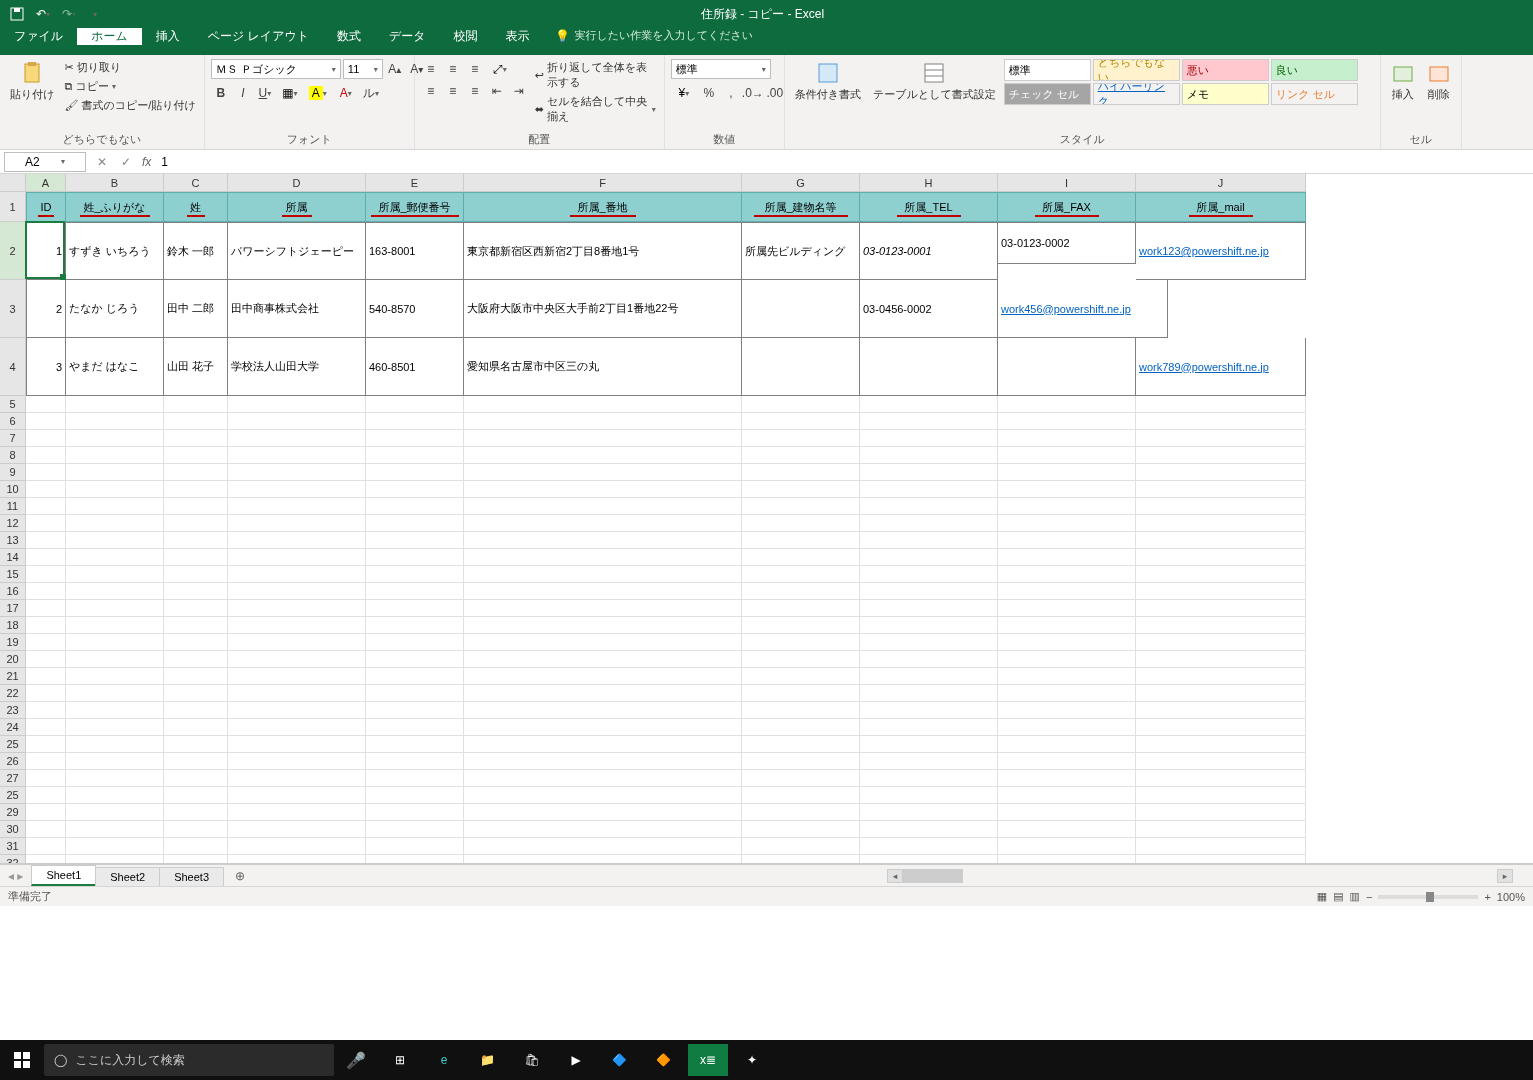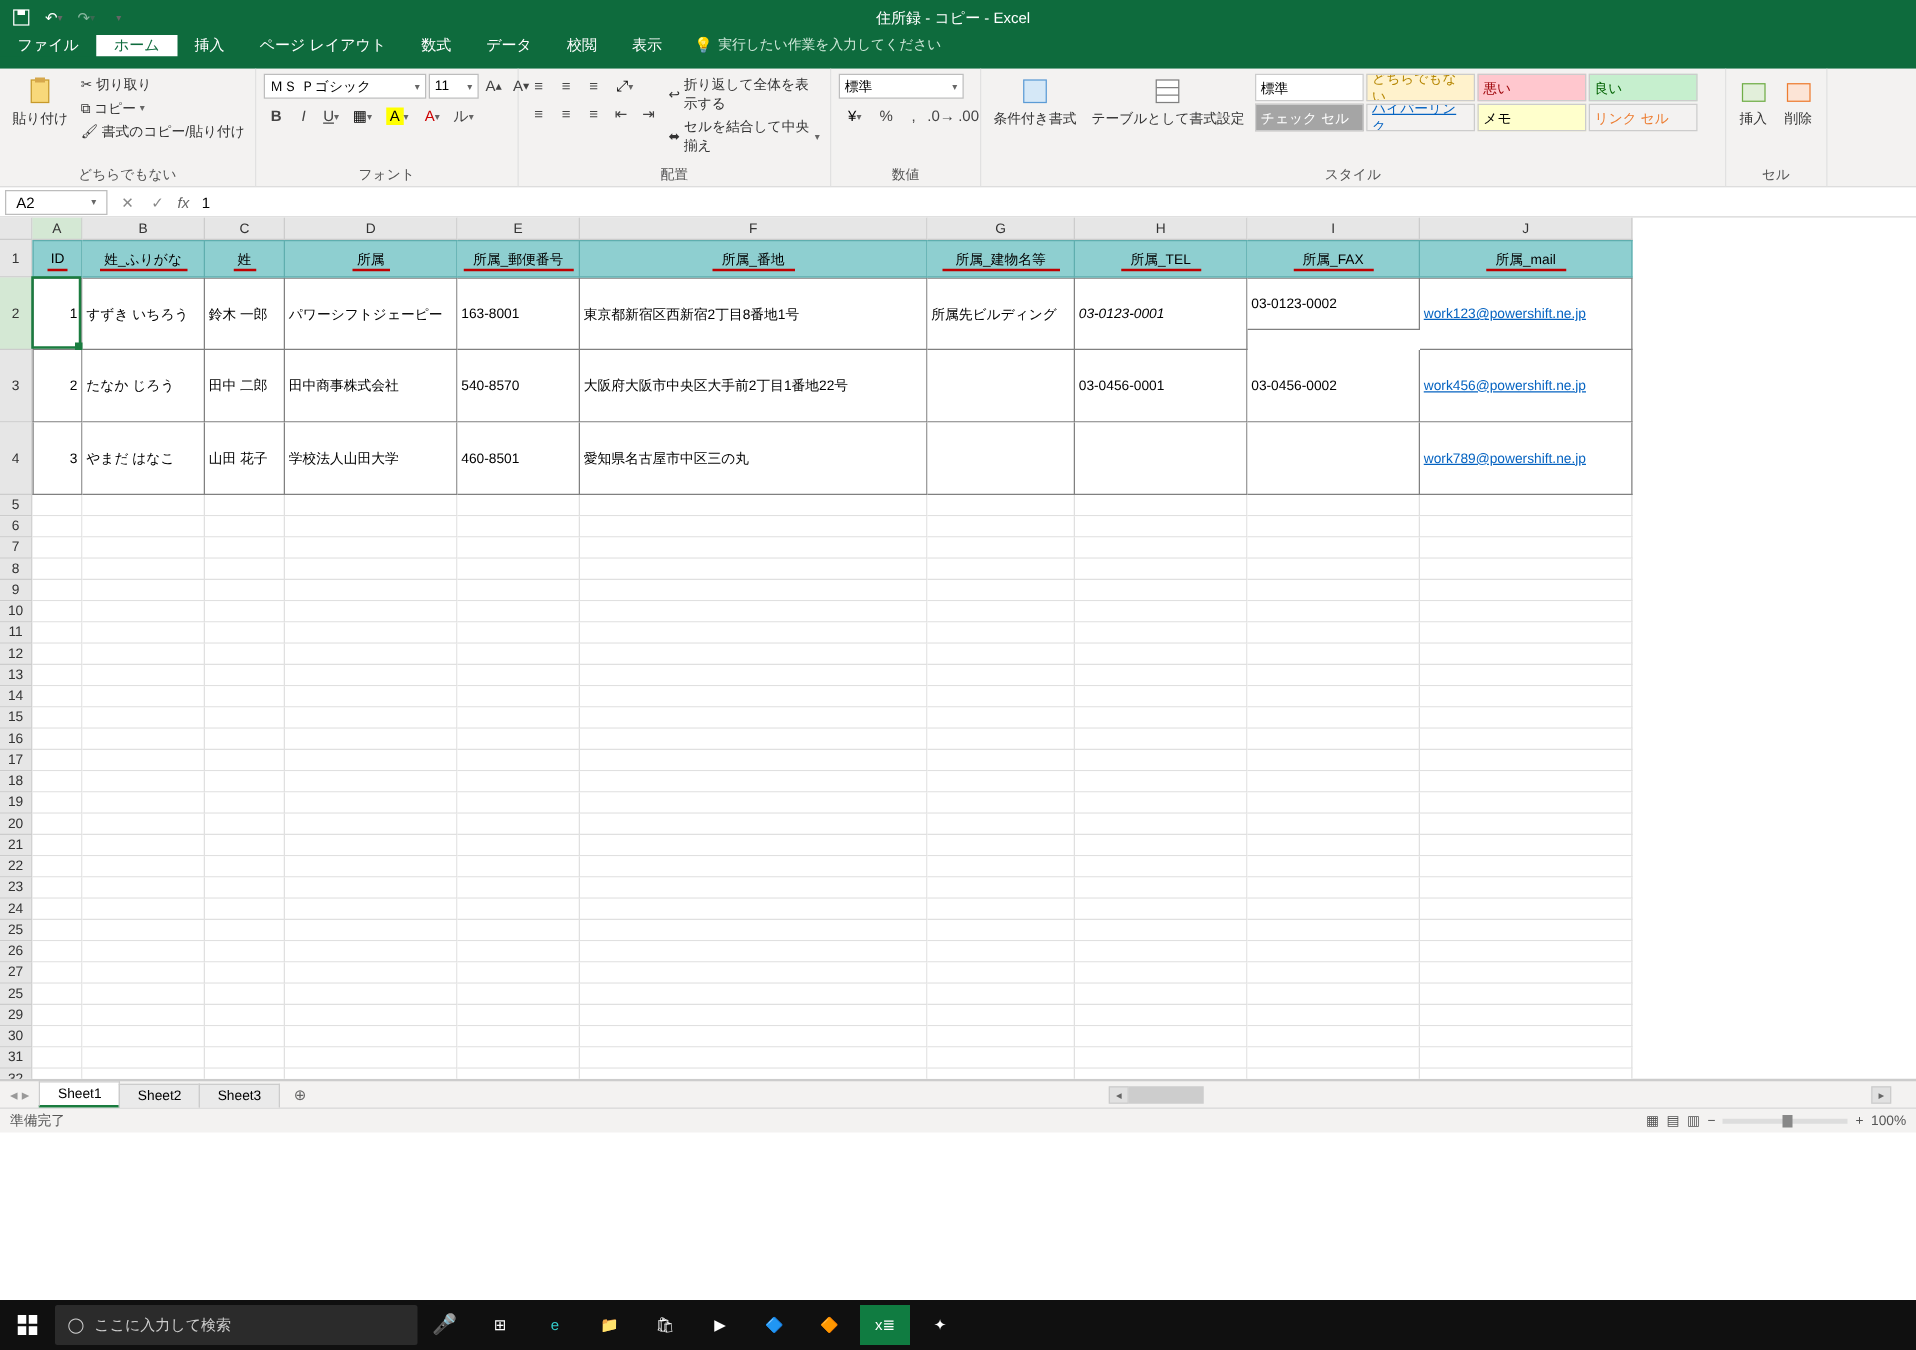--- a/index.html
+++ b/index.html
@@ -46,21 +46,21 @@
 .sc-neutral { background:#fff2cc; color:#b58500; }
 .sc-bad { background:#ffc7ce; color:#9c0006; }
 .sc-good { background:#c6efce; color:#006100; }
 .sc-check { background:#a5a5a5; color:#fff; }
 .sc-link { color:#0563c1; text-decoration:underline; }
 .sc-memo { background:#ffffcc; }
 .sc-linkcell { color:#ed7d31; }
 
 
 .formula-bar { height:24px; border-bottom:1px solid #d6d6d6; display:flex; align-items:center; background:#fff; }
-.name-box { width:82px; height:20px; border:1px solid #bdbdbd; margin:0 4px; padding:0 8px; font-size:12px; display:flex; align-items:center; justify-content:space-between; background:#fff; }
+.name-box { width:82px; height:20px; border:1px solid #bdbdbd; margin:0 4px; padding:0 20px; font-size:12px; display:flex; align-items:center; justify-content:space-between; background:#fff; }
 .fb-btn { width:24px; height:20px; display:flex; align-items:center; justify-content:center; color:#888; font-size:12px; }
 .fx-label { font-style:italic; color:#666; padding:0 4px; }
 .formula-input { flex:1; height:20px; border:none; outline:none; font-size:12px; padding:0 6px; }
 
 
 .grid-wrap { position:relative; height:690px; overflow:hidden; border-bottom:1px solid #ccc; }
 .corner { position:absolute; left:0; top:0; width:26px; height:18px; background:#e6e6e6; border-right:1px solid #ccc; border-bottom:1px solid #ccc; }
 .col-headers { position:absolute; left:26px; top:0; height:18px; display:flex; }
 .col-h { height:18px; background:#e6e6e6; border-right:1px solid #ccc; border-bottom:1px solid #ccc; display:flex; align-items:center; justify-content:center; font-size:11px; color:#333; }
 .col-h.sel { background:#d4e8d4; }
@@ -428,21 +428,20 @@
         </div>
       </div>
       <div class="cell-row">
         <div class="cell data-cell firstcol num" style="width: 40px; height: 58px;">2</div>
         <div class="cell data-cell" style="width: 98px; height: 58px;">たなか じろう</div>
         <div class="cell data-cell" style="width: 64px; height: 58px;">田中 二郎</div>
         <div class="cell data-cell" style="width: 138px; height: 58px;">田中商事株式会社</div>
         <div class="cell data-cell" style="width: 98px; height: 58px;">540-8570</div>
         <div class="cell data-cell" style="width: 278px; height: 58px;">大阪府大阪市中央区大手前2丁目1番地22号</div>
         <div class="cell data-cell" style="width: 118px; height: 58px;"></div>
-        <div class="cell data-cell" style="width: 138px; height: 58px;">03-0456-0001</div>
         <div class="cell data-cell" style="width: 138px; height: 58px;">03-0456-0002</div>
         <div class="cell data-cell" style="width: 170px; height: 58px;">
           <span class="link">work456@powershift.ne.jp</span>
         </div>
       </div>
       <div class="cell-row">
         <div class="cell data-cell firstcol num" style="width: 40px; height: 58px;">3</div>
         <div class="cell data-cell" style="width: 98px; height: 58px;">やまだ はなこ</div>
         <div class="cell data-cell" style="width: 64px; height: 58px;">山田 花子</div>
         <div class="cell data-cell" style="width: 138px; height: 58px;">学校法人山田大学</div>

